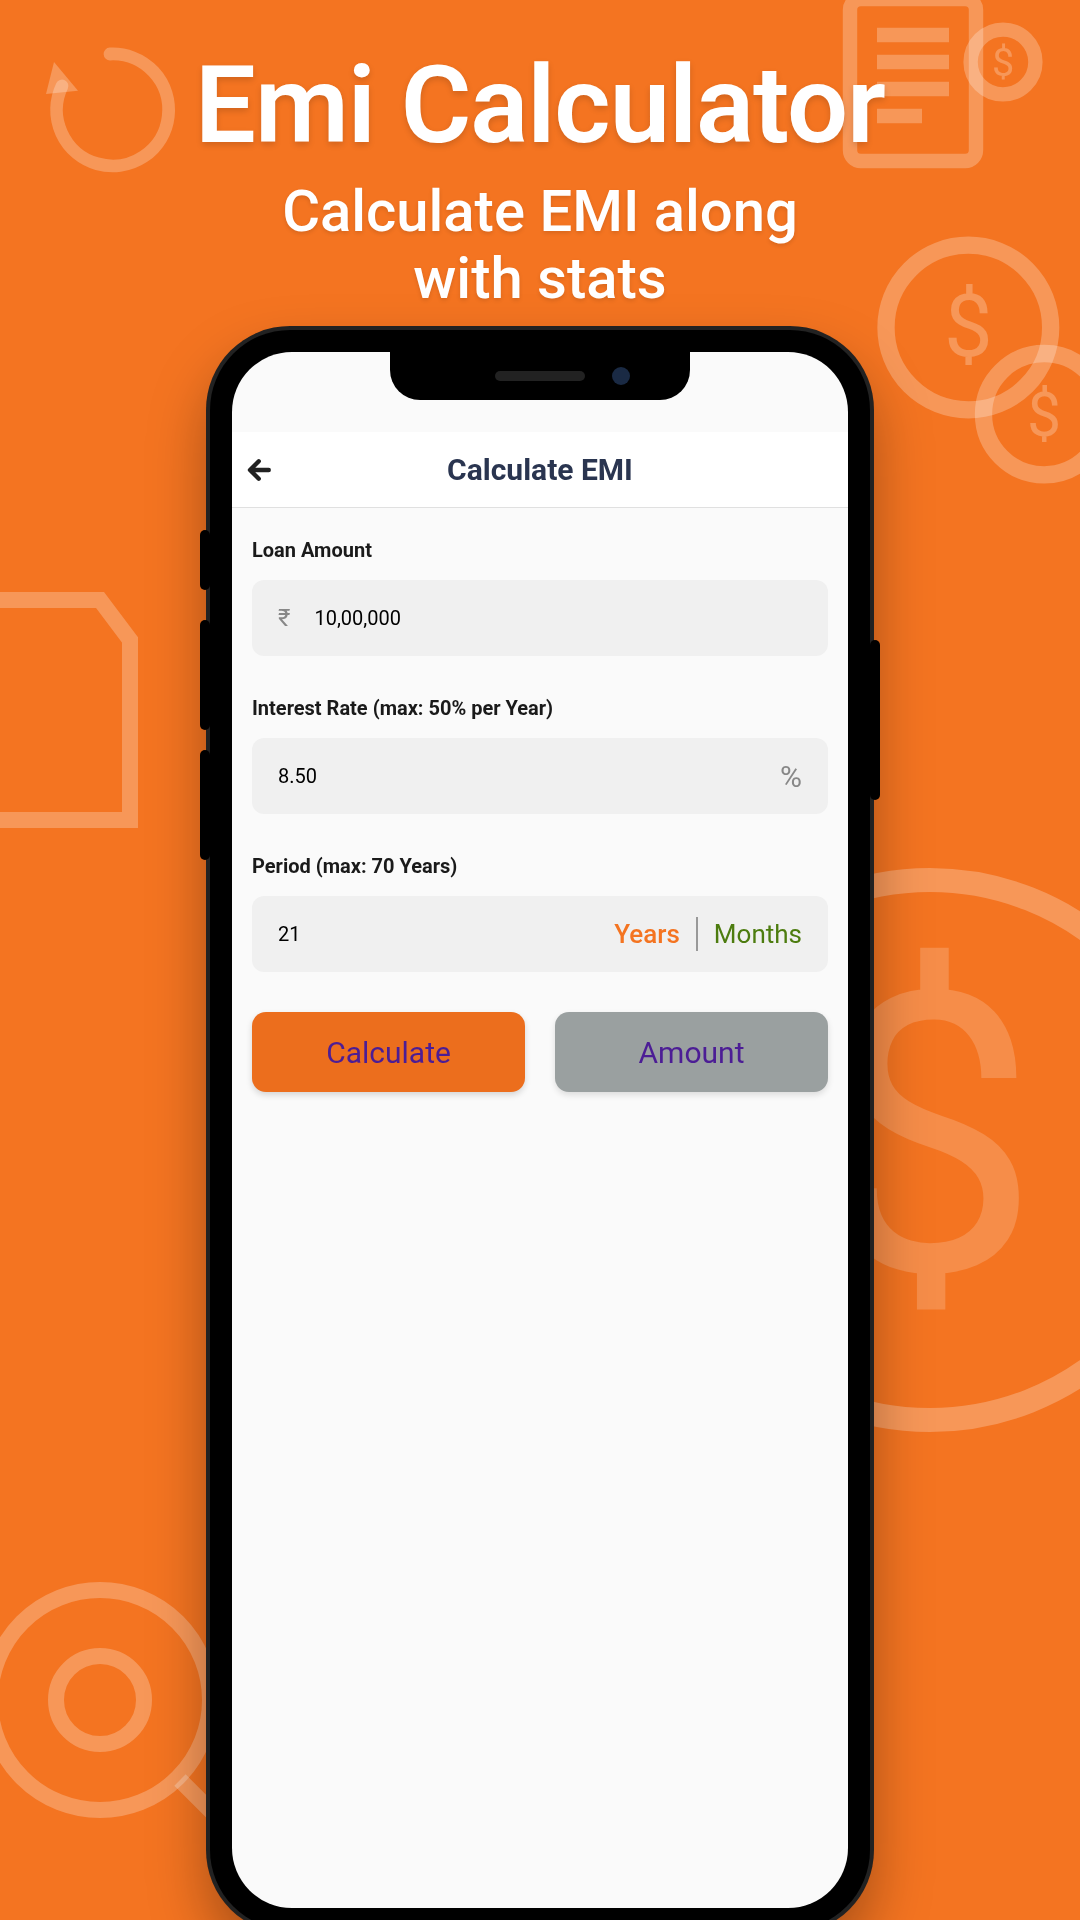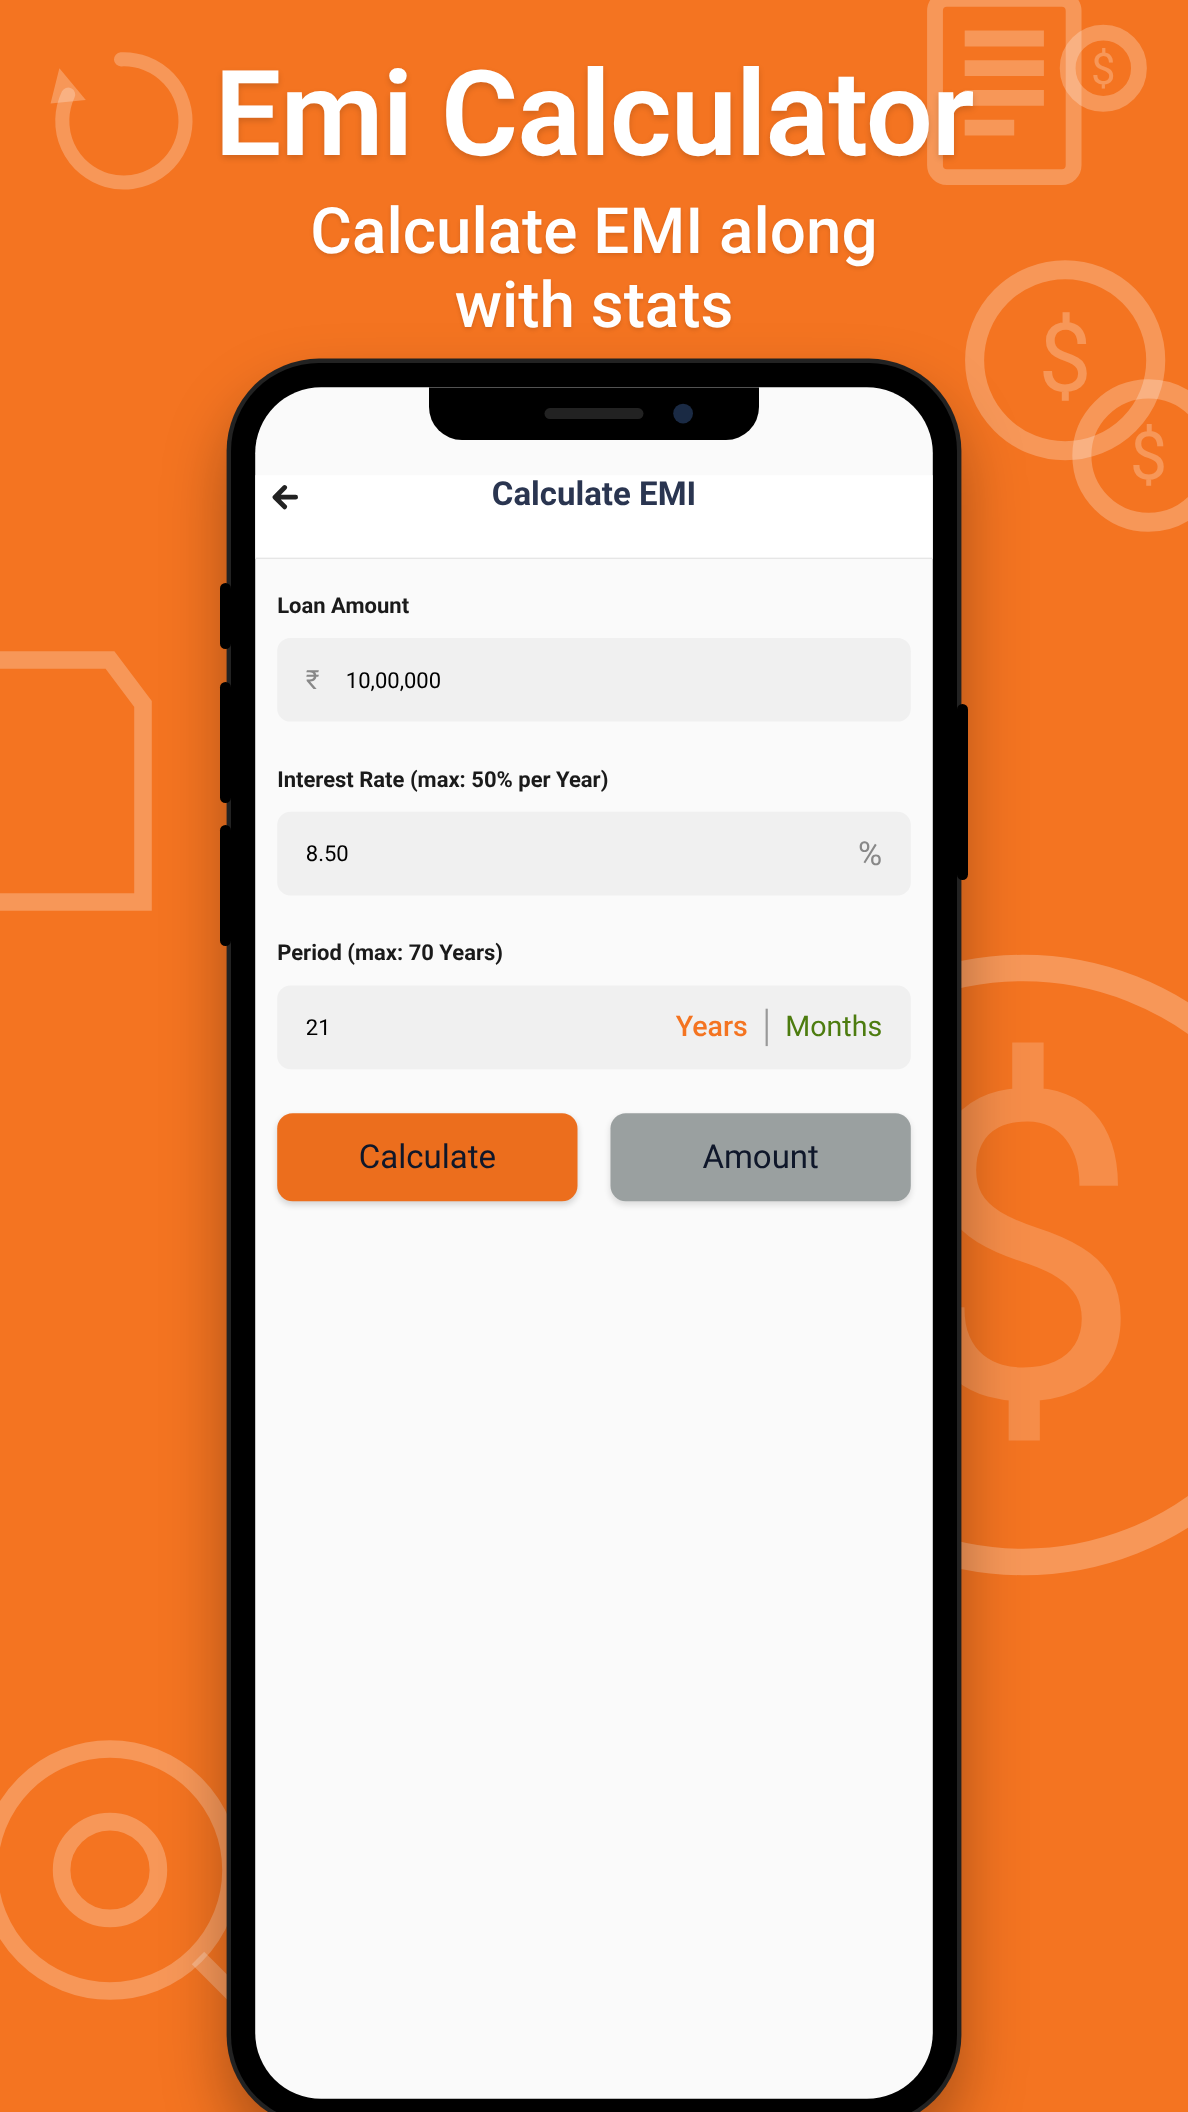--- a/index.html
+++ b/index.html
@@ -116,21 +116,21 @@
     position: absolute;
     right: 60px;
     top: 15px;
   }
 
   
   .app-header {
     margin-top: 80px;
     height: 76px;
     display: flex;
-    align-items: flex-start;
+    align-items: center;
     padding: 0 8px;
     border-bottom: 1px solid #e0e0e0;
     background: #fff;
   }
   .back-icon {
     width: 40px;
     height: 40px;
     display: flex;
     align-items: center;
     justify-content: center;
@@ -204,21 +204,21 @@
     gap: 30px;
     margin-top: 24px;
   }
   .btn {
     flex: 1;
     height: 80px;
     border-radius: 14px;
     border: none;
     font-size: 30px;
     font-weight: 400;
-    color: #0f172a;
+    color: #4c1d95;
     cursor: pointer;
     font-family: inherit;
     text-align: center;
   }
   .btn-primary { background: #ec6e1d; box-shadow: 0 3px 6px rgba(0,0,0,0.15); }
   .btn-secondary { background: #9aa0a0; box-shadow: 0 3px 6px rgba(0,0,0,0.12); }
 </style>
 </head>
 <body>
 

